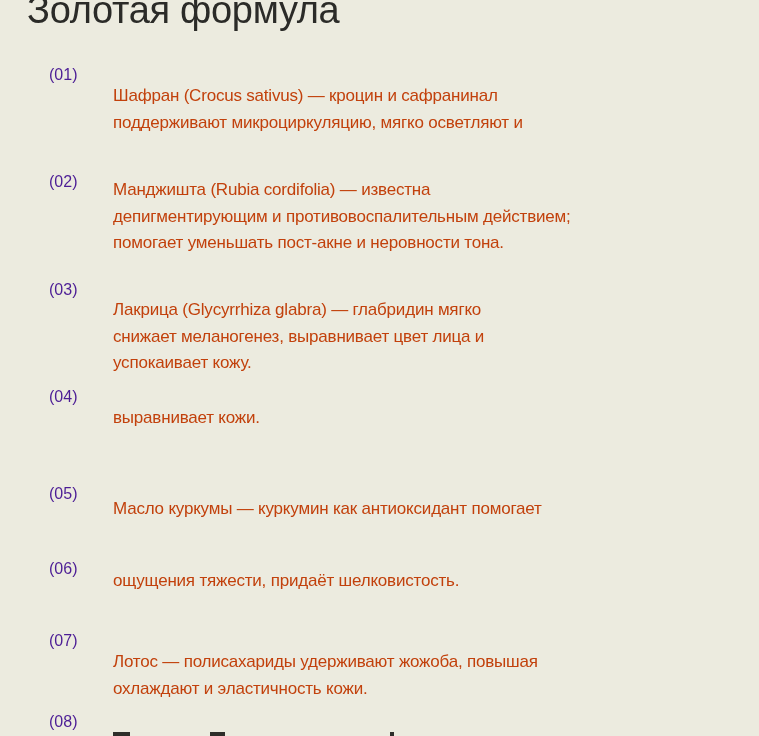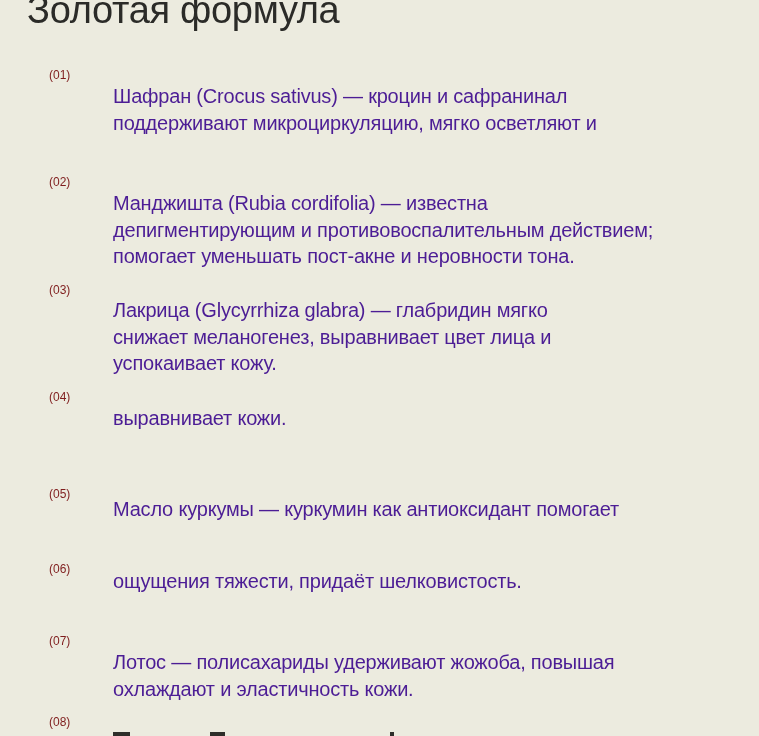--- a/index.html
+++ b/index.html
@@ -13,25 +13,25 @@
   }
   .title {
     position: absolute; left: 27px; top: -12px;
     font-size: 38px; font-weight: 400; letter-spacing: -0.3px;
     line-height: 44px; margin: 0; color: #2b2b28;
     white-space: nowrap;
   }
   .item { position: absolute; left: 0; width: 759px; }
   .num {
     position: absolute; left: 49px; top: 0;
-    font-size: 12px; color: #7f1d1d; line-height: 14px;
+    font-size: 16px; color: #4c1d95; line-height: 14px;
   }
   .text {
     position: absolute; left: 113px; width: 630px;
-    font-size: 20px; line-height: 26.7px; color: #4c1d95;
+    font-size: 17px; line-height: 26.7px; color: #c2410c;
     letter-spacing: -0.2px;
     margin: 0;
   }
   .text span { display: block; white-space: nowrap; }
   .cut-line {
     position: absolute; left: 113px; top: 732px; height: 4px; width: 330px;
     overflow: hidden;
   }
   .cut-line i { position: absolute; top: 0; height: 4px; background: #2e2e2a; display: block; }
 </style>
@@ -43,21 +43,21 @@
 <div class="item" style="top:68px">
   <div class="num">(01)</div>
   <p class="text" style="top:15px">
     <span>Шафран (Crocus sativus) — кроцин и сафранинал</span>
     <span>поддерживают микроциркуляцию, мягко осветляют и</span>
   </p>
 </div>
 
 <div class="item" style="top:175px">
   <div class="num">(02)</div>
-  <p class="text" style="top:15px">
+  <p class="text" style="top:2px">
     <span>Манджишта (Rubia cordifolia) — известна</span>
     <span>депигментирующим и противовоспалительным действием;</span>
     <span>помогает уменьшать пост-акне и неровности тона.</span>
   </p>
 </div>
 
 <div class="item" style="top:283px">
   <div class="num">(03)</div>
   <p class="text" style="top:14px">
     <span>Лакрица (Glycyrrhiza glabra) — глабридин мягко</span>

